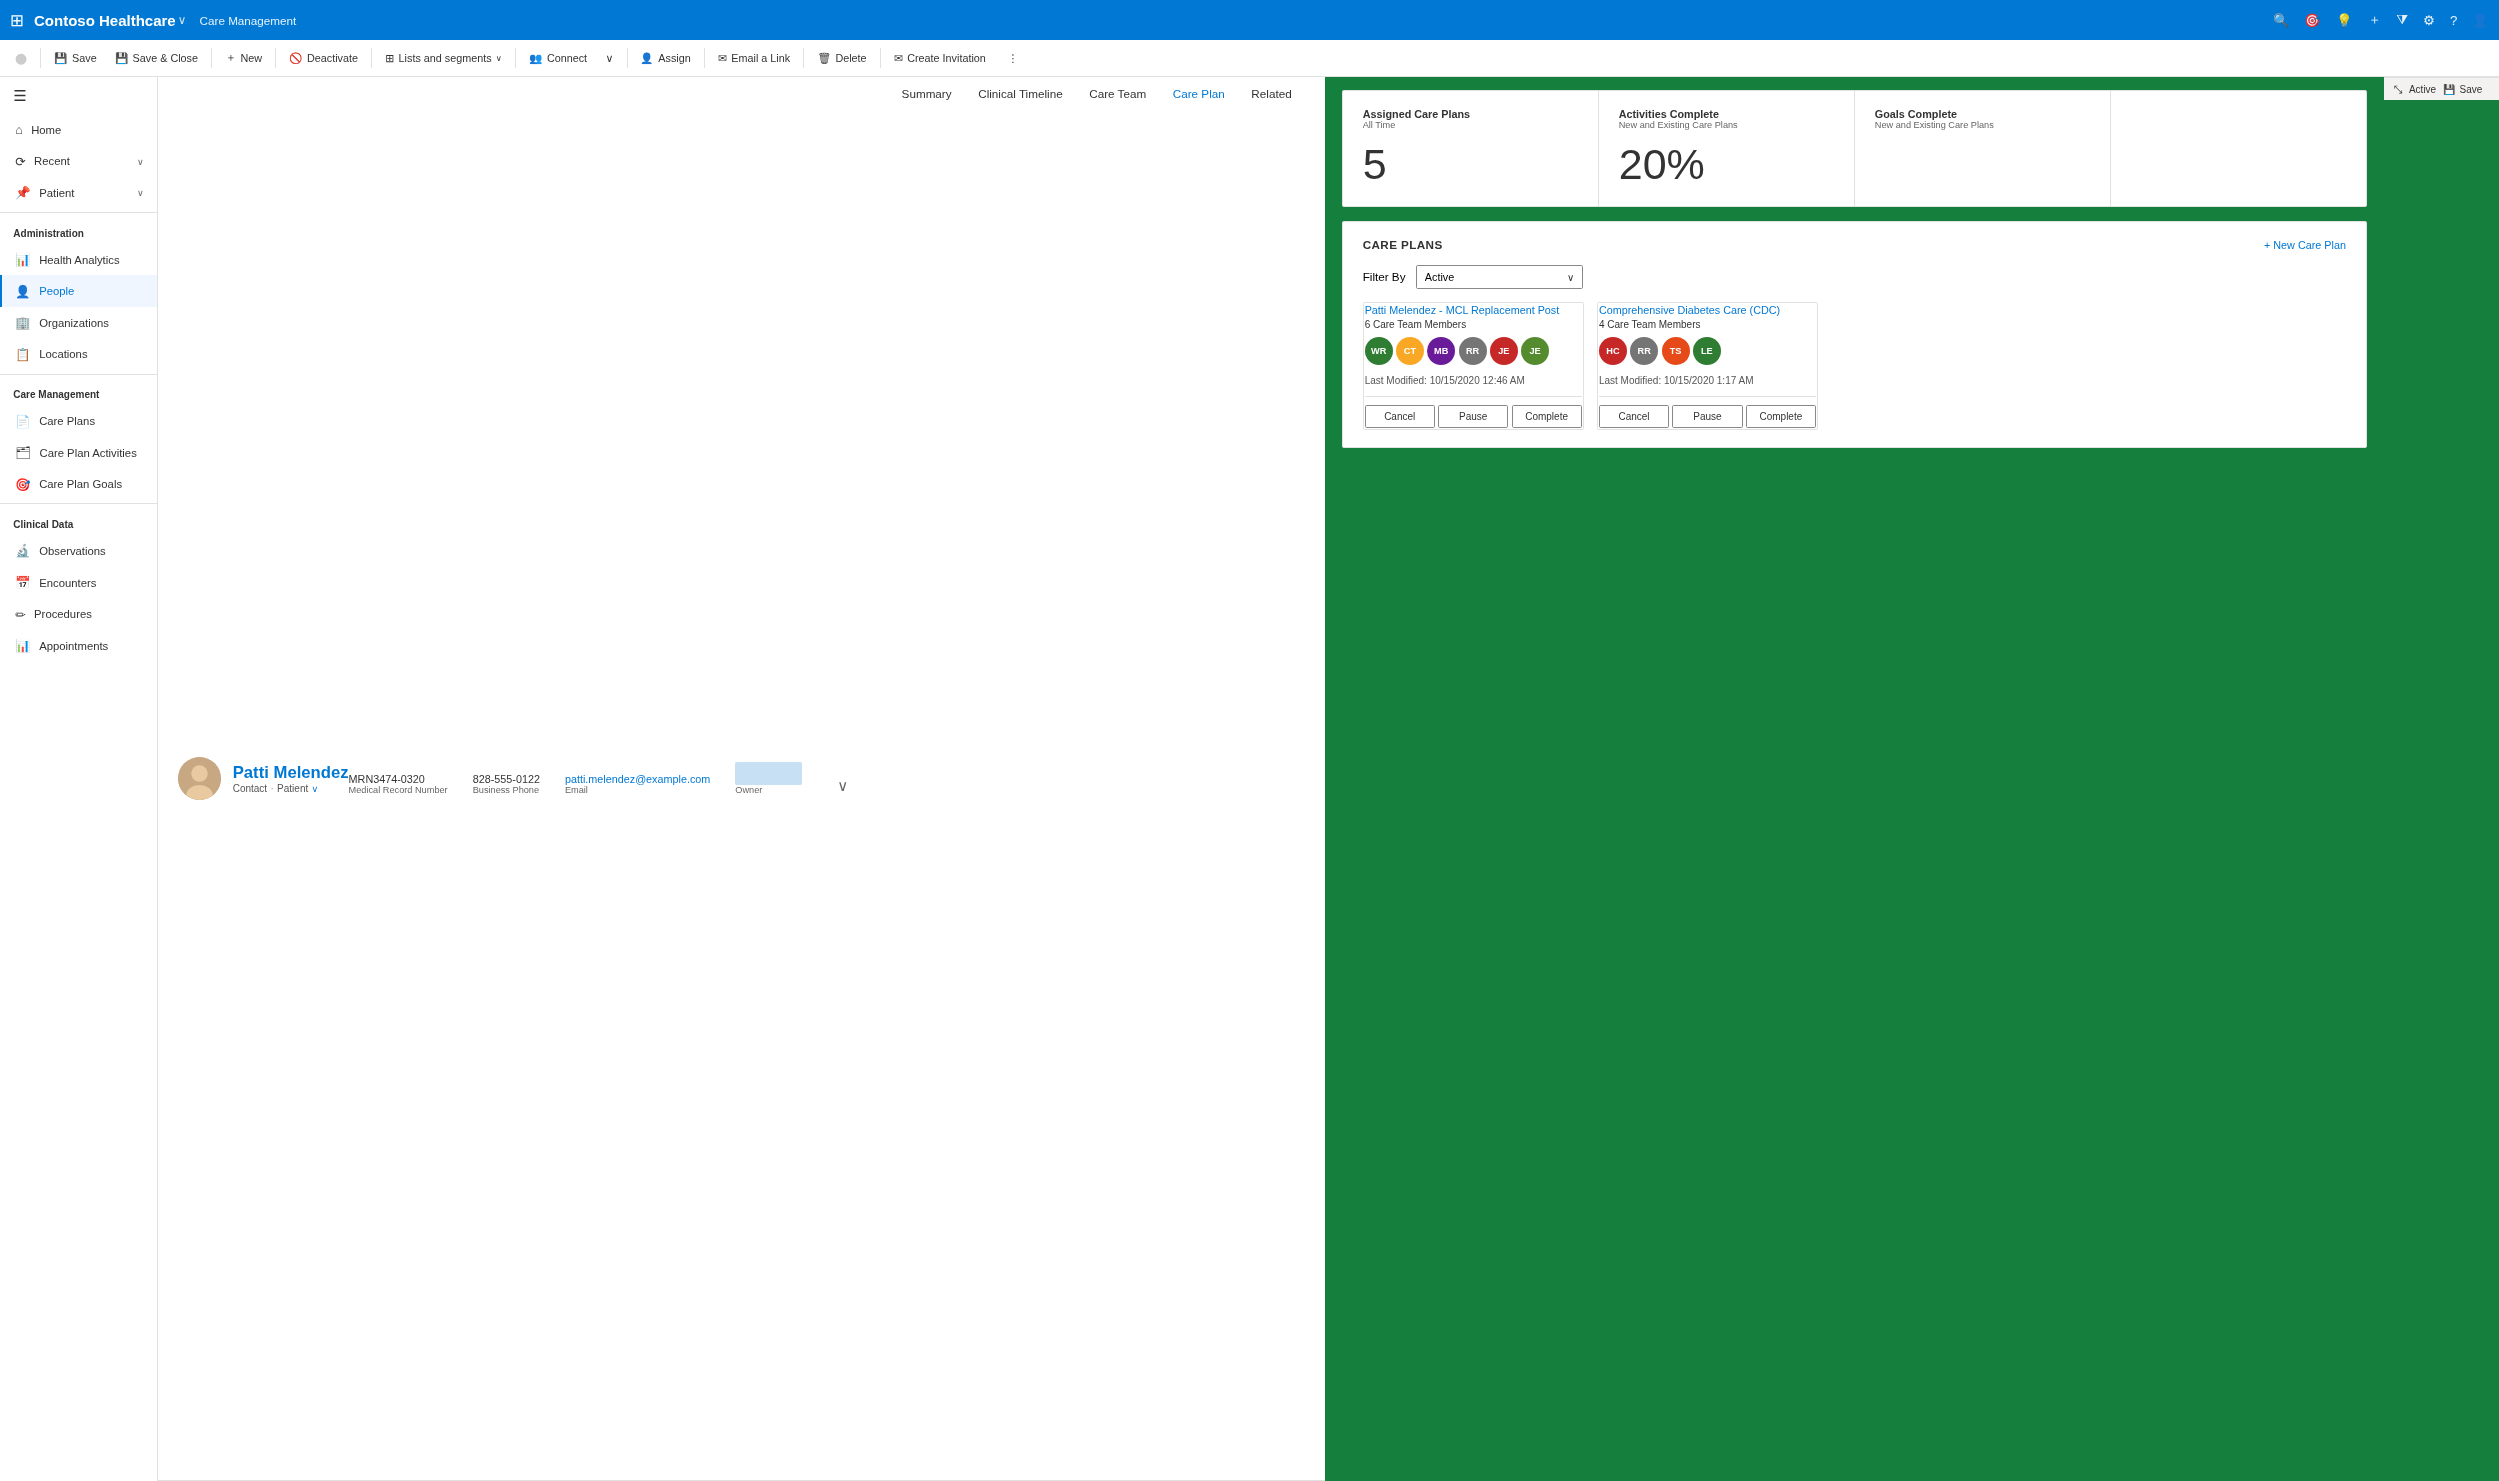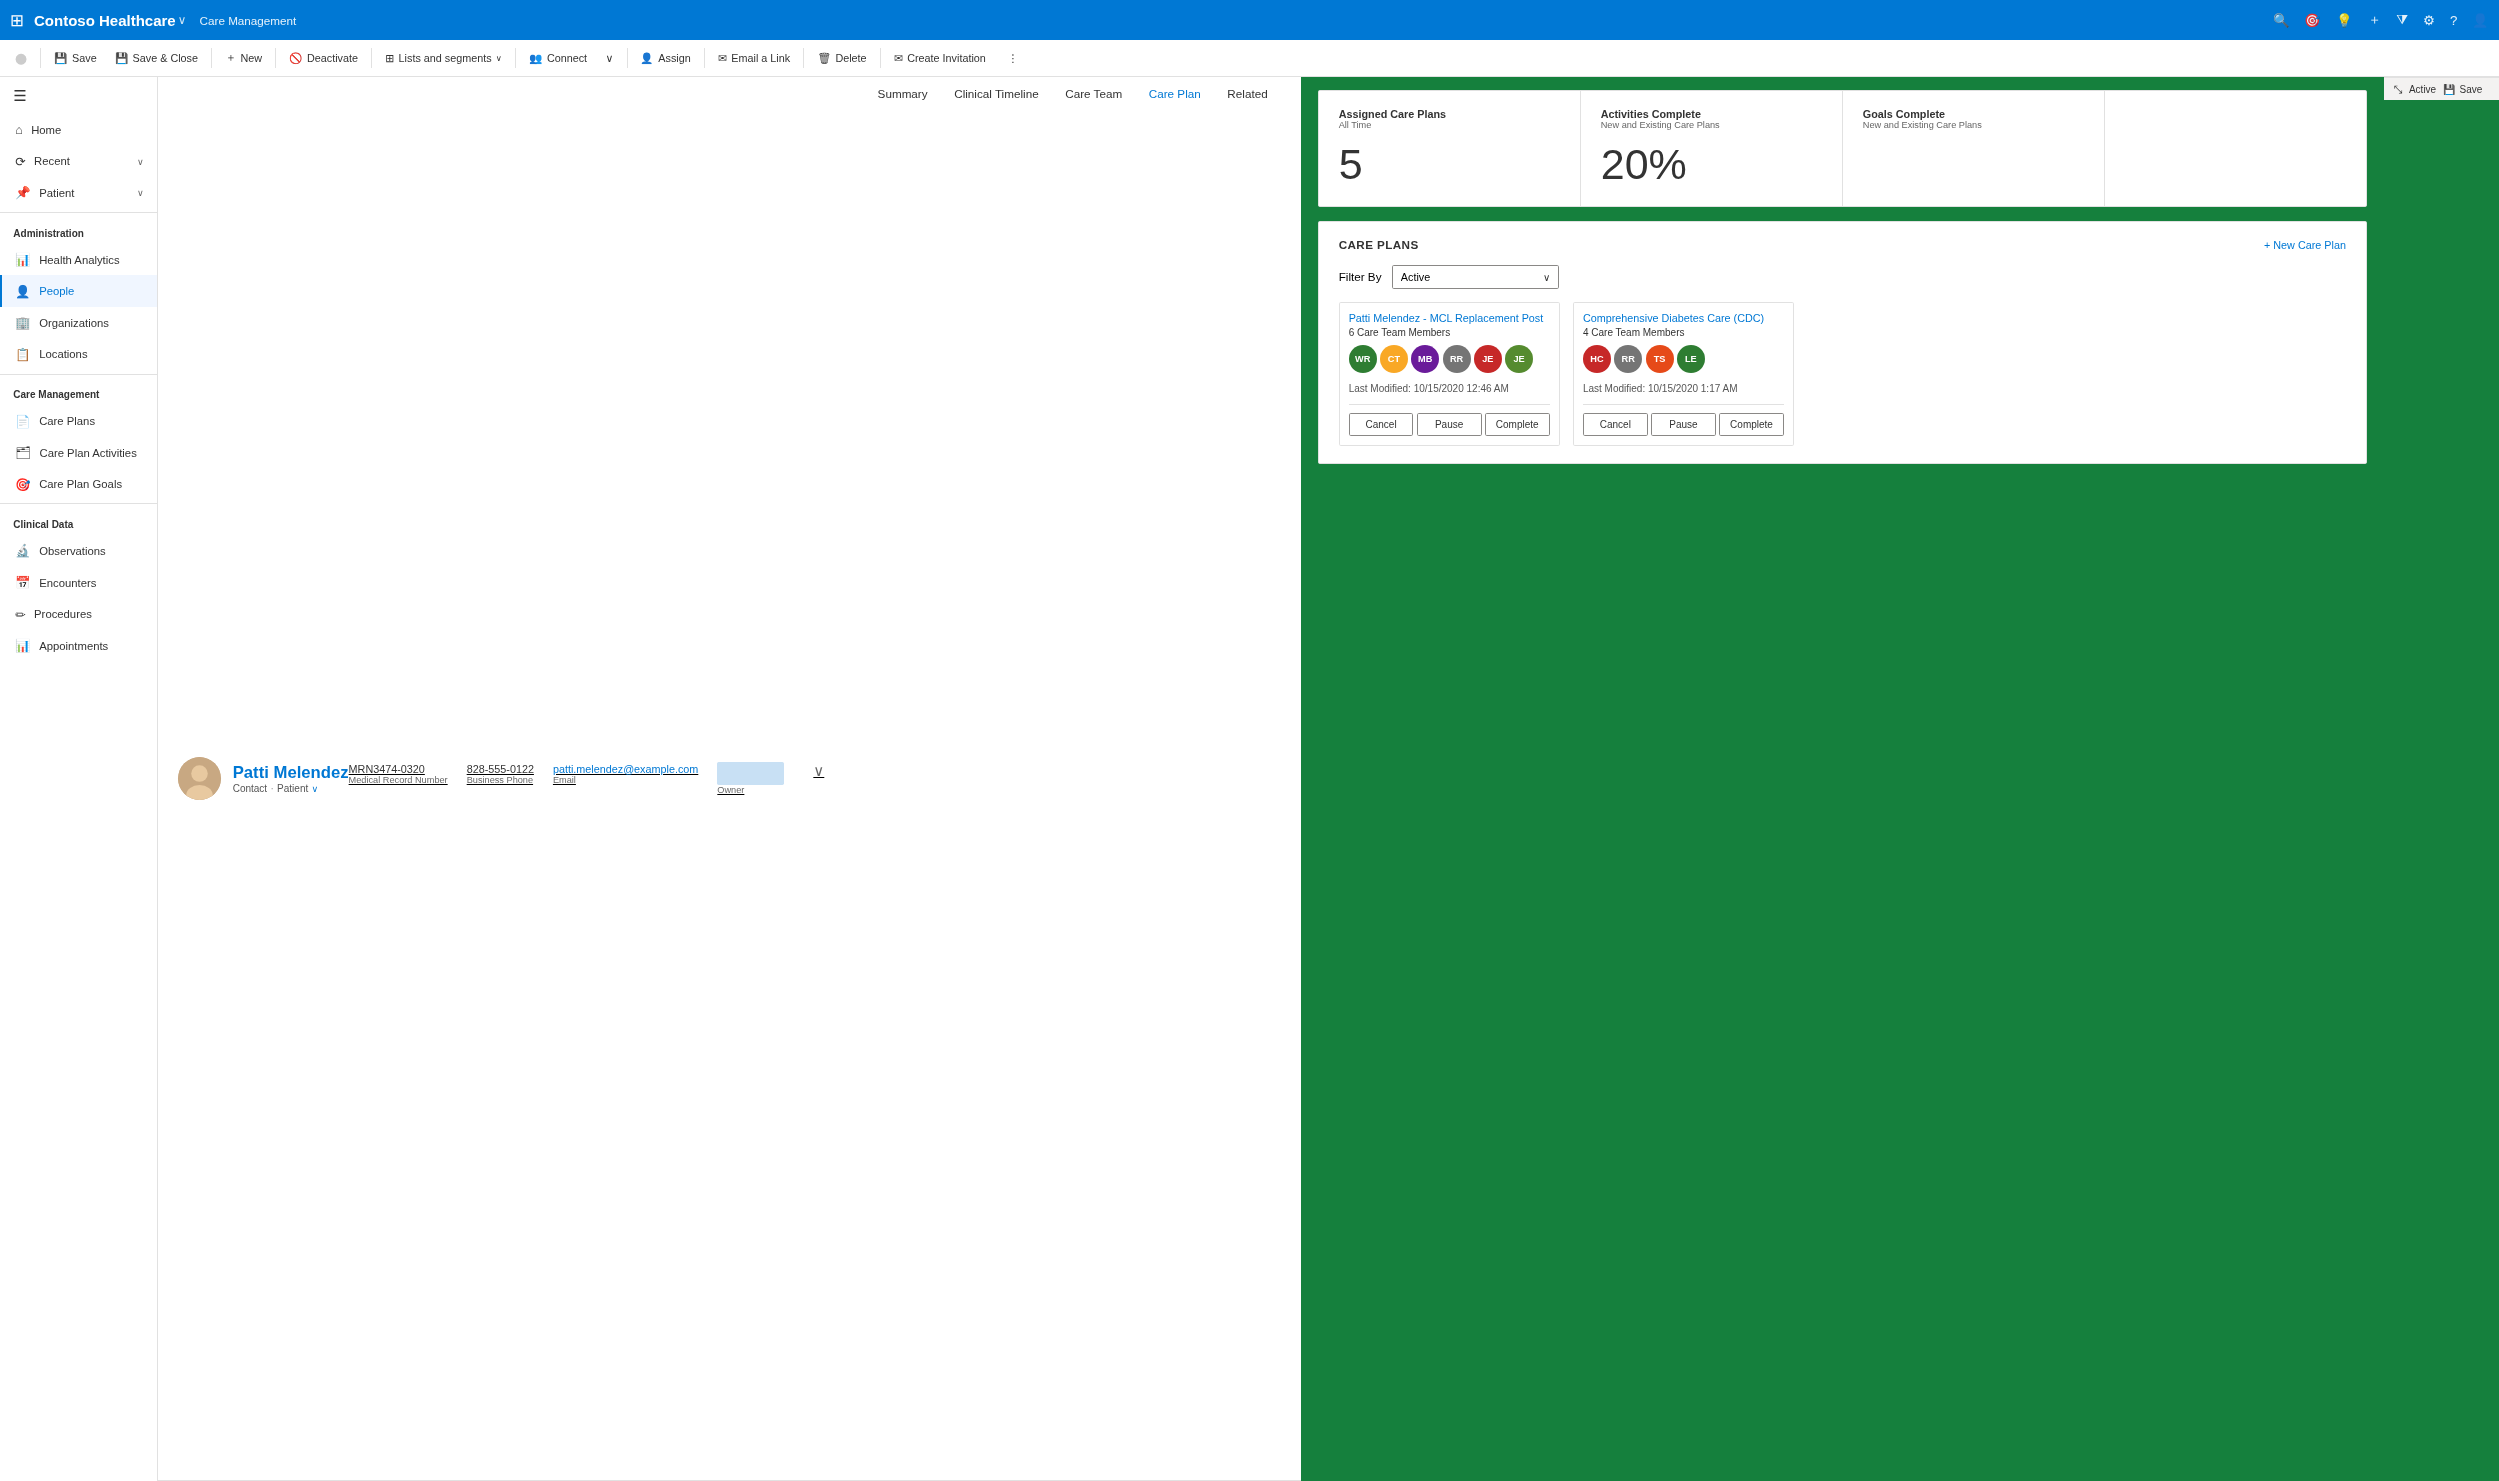--- a/index.html
+++ b/index.html
@@ -122,21 +122,21 @@
       flex-shrink: 0;
       display: flex;
       align-items: center;
       justify-content: center;
       font-size: 18.3px;
       color: white;
     }
     .patient-name { font-size: 16.7px; font-weight: 600; color: #0078d4; }
     .patient-sub { font-size: 10px; color: #555; display: flex; align-items: center; gap: 3.3px; }
     .patient-dot { color: #999; }
-    .patient-fields { margin-left: auto; display: flex; align-items: flex-start; gap: 19px; text-decoration: underline; }
+    .patient-fields { margin-left: auto; display: flex; align-items: flex-end; gap: 25px; }
     .patient-field label { font-size: 9.2px; color: #666; display: block; }
     .patient-field span { font-size: 10.8px; color: #333; }
     .patient-owner {
       background: #f3f2f1;
       padding: 3.3px 10px;
       border-radius: 1.7px;
       font-size: 10px;
       color: #333;
       min-width: 67px;
       height: 23px;
@@ -233,21 +233,21 @@
       pointer-events: none;
       color: #333;
       font-size: 10px;
     }
 
     
     .care-plan-cards { display: flex; gap: 13.3px; flex-wrap: wrap; }
     .care-plan-card {
       border: 0.8px solid #e1e1e1;
       border-radius: 1.7px;
-      padding: 9px;
+      padding: 1px;
       width: 221px;
       background: white;
     }
     .care-plan-name { color: #0078d4; font-size: 10.8px; font-weight: 500; cursor: pointer; margin-bottom: 3.3px; }
     .care-team-count { font-size: 10px; color: #333; margin-bottom: 6.7px; }
     .avatars { display: flex; gap: 3.3px; margin-bottom: 10px; flex-wrap: wrap; text-align: center; }
     .avatar-circle {
       width: 28px;
       height: 28px;
       border-radius: 50%;

